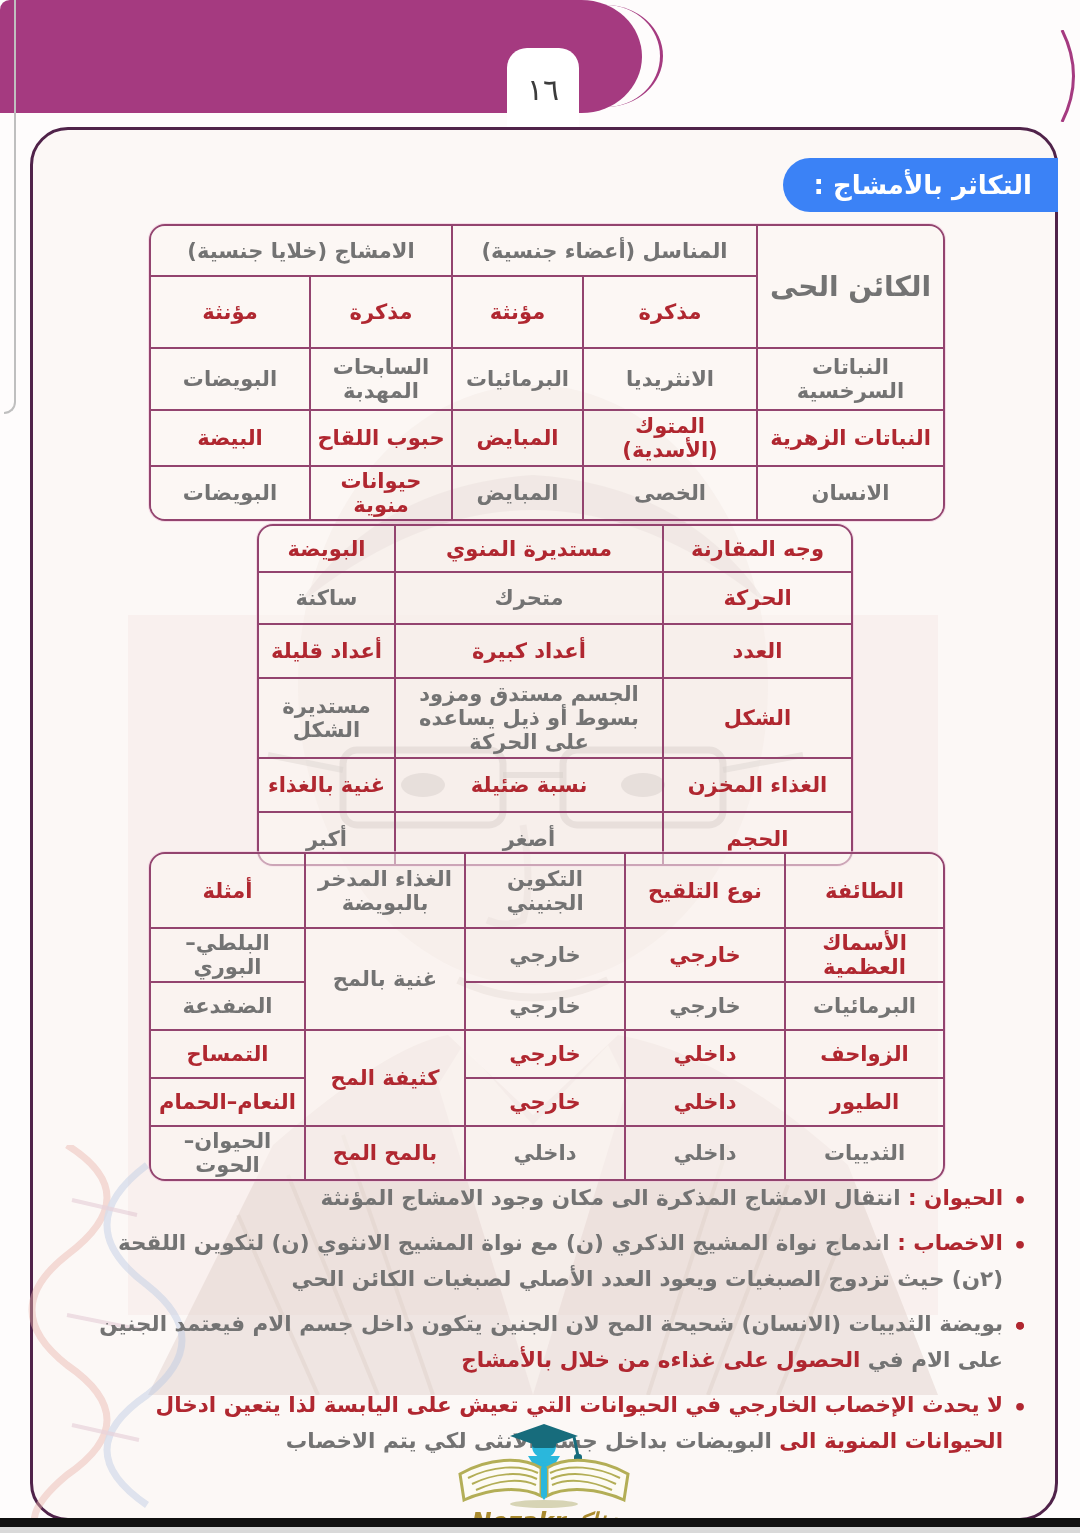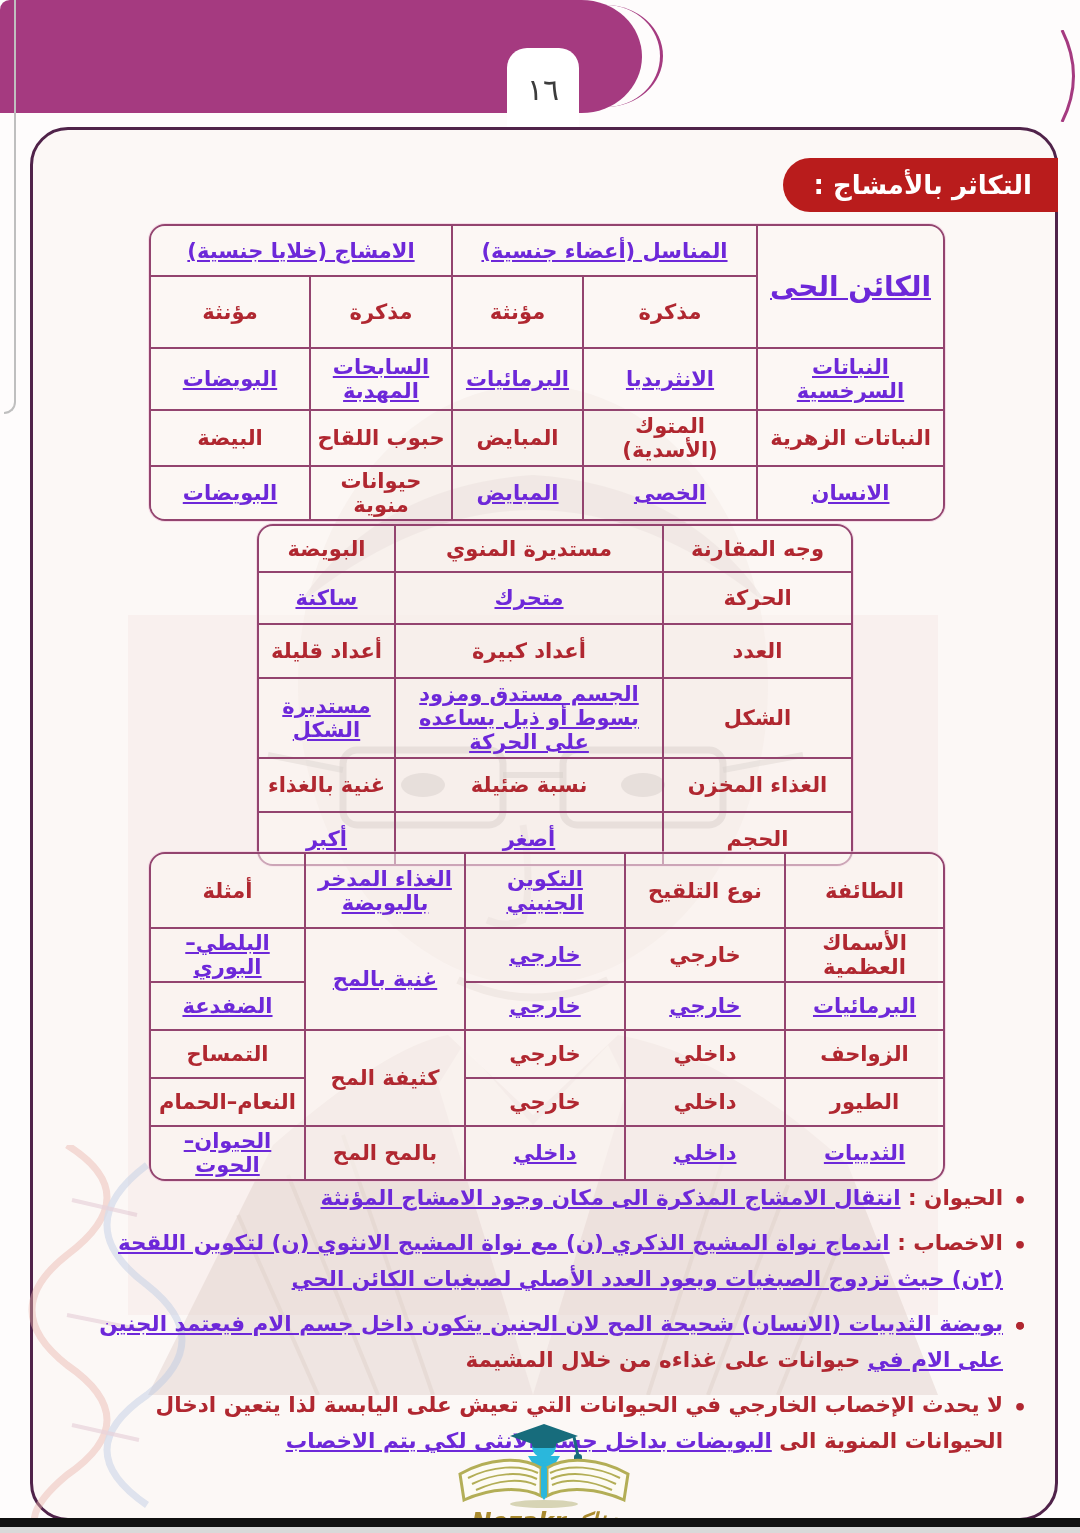--- a/index.html
+++ b/index.html
@@ -32,38 +32,38 @@
     font-size:45px;font-weight:bold;color:#b23e82;direction:rtl;}
   .title-right-arc{position:absolute;left:1060px;top:30px;}
 
   
   .content-box{position:absolute;left:30px;top:127px;width:1022px;height:1388px;
     background:#fcf8f6;border:3px solid #50234a;border-radius:38px;direction:rtl;}
   .scan-edge{position:absolute;left:4px;top:0;width:10px;height:412px;
     border-right:2px solid #bfbfbf;border-bottom:2px solid #bfbfbf;border-bottom-right-radius:18px;}
 
   .badge{position:absolute;right:-3px;top:28px;height:54px;min-width:198px;padding:0 26px 0 30px;
-    background:#b91c1c;border-radius:30px 0 0 30px;display:flex;align-items:center;justify-content:center;
+    background:#3b82f6;border-radius:30px 0 0 30px;display:flex;align-items:center;justify-content:center;
     color:#ffffff;font-size:26px;font-weight:bold;}
 
   
   .watermark{position:absolute;left:55px;top:225px;opacity:0.55;pointer-events:none;}
   .dna-decor{position:absolute;left:-6px;top:1015px;opacity:0.55;pointer-events:none;}
 
   
   .tbl{position:absolute;border:2.5px solid #93446f;border-radius:16px;overflow:hidden;
        box-shadow:0 0 0 1px rgba(240,200,220,.6);}
   .tbl table{border-collapse:collapse;table-layout:fixed;width:100%;height:100%;}
   .tbl td{border:2px solid #93446f;text-align:center;vertical-align:middle;
           font-weight:bold;font-size:21px;padding:2px 6px;background:rgba(252,245,243,.55);}
   .tbl tr:first-child td{border-top:none;}
   .tbl tr:last-child td{border-bottom:none;}
   .tbl td:first-child{border-right:none;}
   .tbl td:last-child{border-left:none;}
-  .navy{color:#6d28d9;text-decoration:underline;}
+  .navy{color:#737373;}
   .red{color:#b02730;}
   .small{font-size:19.5px;}
   #t1{left:116px;top:94px;width:792px;}
   #t2{left:224px;top:394px;width:592px;}
   #t3{left:116px;top:722px;width:792px;}
 
   
   .notes{position:absolute;right:26px;top:1050px;width:960px;direction:rtl;
          font-size:21.5px;font-weight:bold;line-height:1.7;}
   .notes .note{position:relative;padding-right:26px;margin-bottom:8px;}
@@ -284,21 +284,21 @@
         <span class="dot">•</span>
         <span class="red">الاخصاب :</span>
         <span class="navy">اندماج نواة المشيج الذكري (ن) مع نواة المشيج الانثوي (ن) لتكوين اللقحة (٢ن) حيث تزدوج الصبغيات ويعود العدد الأصلي لصبغيات الكائن الحي</span>
       </div>
       <div class="note">
         <span class="dot">•</span>
       </div>
       <div class="note">
         <span class="dot">•</span>
         <span class="navy">بويضة الثدييات (الانسان) شحيحة المح لان الجنين يتكون داخل جسم الام فيعتمد الجنين على الام في</span>
-        <span class="red">حيوانات على غذاءه من خلال المشيمة</span>
+        <span class="red">الحصول على غذاءه من خلال بالأمشاج</span>
       </div>
       <div class="note">
         <span class="dot">•</span>
         <span class="red">لا يحدث الإخصاب الخارجي في الحيوانات التي تعيش على اليابسة لذا يتعين ادخال الحيوانات المنوية الى</span>
         <span class="navy">البويضات بداخل جسم الانثى لكي يتم الاخصاب</span>
       </div>
     </div>
 
     <div class="logo">
       <svg width="200" height="92" viewBox="0 0 200 92">

